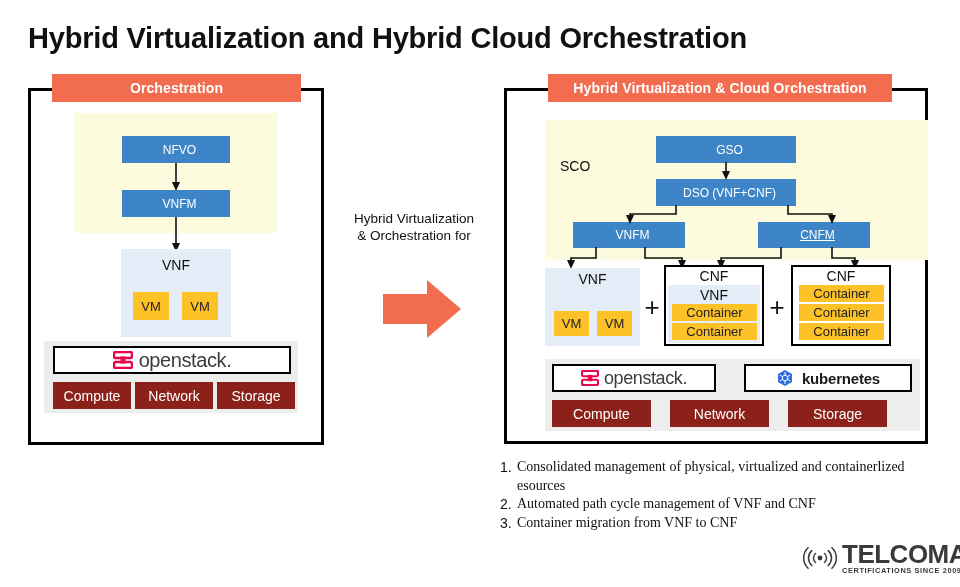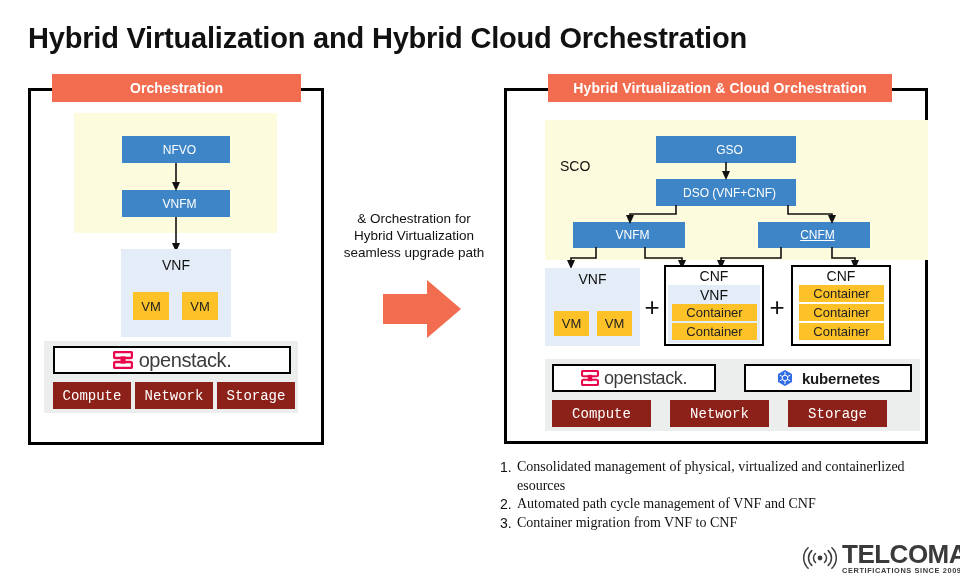--- a/index.html
+++ b/index.html
@@ -41,21 +41,21 @@
   .vm-box{
     background:#fcc228;color:#222;display:flex;align-items:center;
     justify-content:center;font-size:13px;
   }
   .container-box{
     background:#fcc228;color:#222;display:flex;align-items:center;
     justify-content:center;font-size:13px;
   }
   .maroon-box{
     background:#8c2119;color:#fff;display:flex;align-items:center;
-    justify-content:center;font-size:14px;font-family:Liberation Mono, monospace;
+    justify-content:center;font-size:14px;
   }
   .white-logo-box{background:#fff;border:2px solid #000;display:flex;
     align-items:center;justify-content:center;}
   .label-text{color:#111;display:flex;align-items:center;justify-content:center;}
   .cnf-outline{border:2.5px solid #000;background:#fff;}
   .plus-sign{font-size:26px;color:#111;display:flex;align-items:center;
     justify-content:center;font-weight:400;}
 
   
   #center-caption{
@@ -113,23 +113,22 @@
     </svg>
   </span>
   <span style="font-size:20px;font-weight:400;color:#3c3c3c;margin-left:6px;letter-spacing:-0.4px;">openstack.</span>
 </div>
 
 <div class="abs maroon-box" style="left:53px;top:382px;width:78px;height:27px;">Compute</div>
 <div class="abs maroon-box" style="left:135px;top:382px;width:78px;height:27px;">Network</div>
 <div class="abs maroon-box" style="left:217px;top:382px;width:78px;height:27px;">Storage</div>
 
 <div class="abs" id="center-caption">
+  <div>Hybrid Virtualization</div>
   <div>&amp; Orchestration for</div>
-  <div>Hybrid Virtualization</div>
-  <div>seamless upgrade path</div>
 </div>
 
 <svg class="abs" style="left:383px;top:278px;width:78px;height:62px;" width="78" height="62" viewBox="0 0 78 62">
   <polygon points="0,16 44,16 44,2 78,31 44,60 44,46 0,46" fill="#f26c4f"></polygon>
 </svg>
 
 <div class="abs panel-frame" id="right-panel-frame"></div>
 <div class="abs banner" id="right-banner">Hybrid Virtualization &amp; Cloud Orchestration</div>
 
 <div class="abs yellow-region" style="left:545px;top:120px;width:383px;height:140px;"></div>

